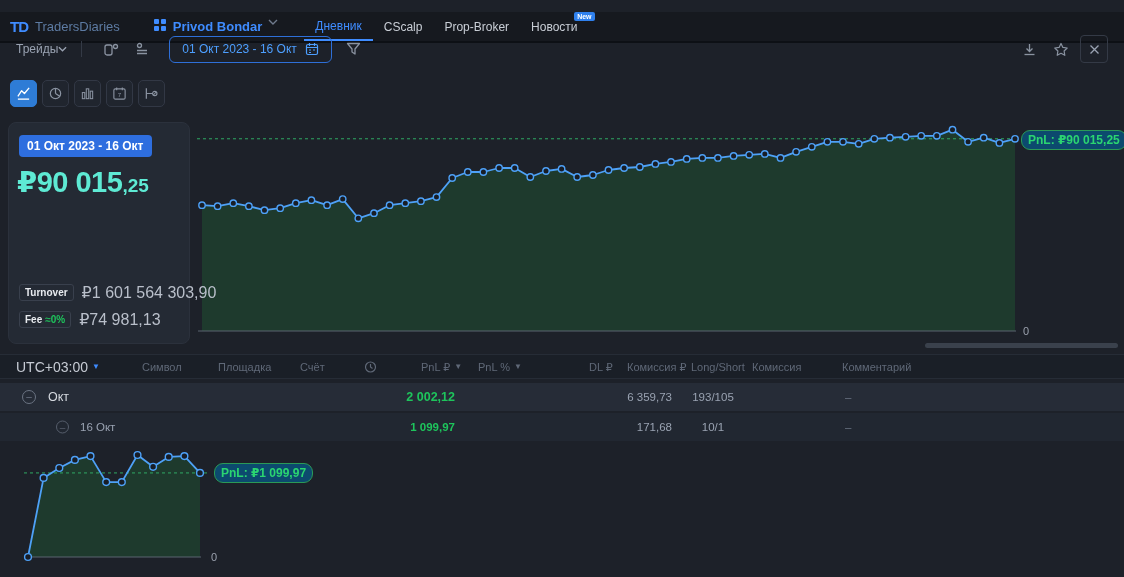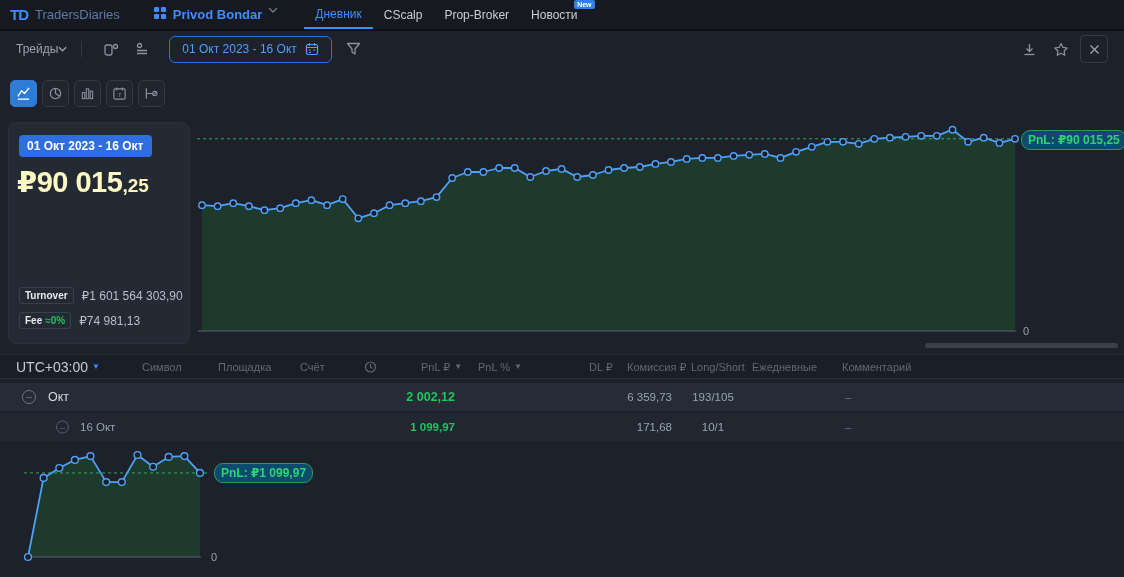--- a/index.html
+++ b/index.html
@@ -4,21 +4,21 @@
 <style>
   *{margin:0;padding:0;box-sizing:border-box}
   body{background:#0f1218;font-family:"Liberation Sans","DejaVu Sans",sans-serif;-webkit-font-smoothing:antialiased}
   .app{position:relative;width:1124px;height:577px;background:#1d2129;overflow:hidden}
   svg.icon{display:block}
 
   
   #chart-layer{position:absolute;left:0;top:0;z-index:1}
 
   
-  .topbar{position:absolute;left:0;top:0;width:100%;height:31px;background:#16191f;border-bottom:2px solid #0d1015;display:flex;align-items:center;padding:0 10px;z-index:6}
+  .topbar{position:absolute;left:0;top:12px;width:100%;height:31px;background:#16191f;border-bottom:2px solid #0d1015;display:flex;align-items:center;padding:0 10px;z-index:6}
   .logo-mark{color:#3f8cff;font-weight:bold;font-size:15px;letter-spacing:-1px}
   .logo-text{color:#5d7ba3;font-size:13px;margin-left:7px}
   .workspace{display:flex;align-items:flex-start;margin-left:34px;cursor:pointer}
   .grid-ic{display:grid;grid-template-columns:5px 5px;grid-gap:2px;margin-right:7px}
   .grid-ic i{width:5px;height:5px;background:#3f8cff;border-radius:1px}
   .workspace-name{color:#3f8cff;font-weight:bold;font-size:13px}
   .chev{margin-left:6px}
   .tabs{display:flex;height:29px;margin-left:26px}
   .tab{position:relative;display:flex;align-items:center;height:100%;padding:12px 11px;color:#c9ced6;font-size:12px;cursor:pointer}
   .tab.active{color:#3f8cff;border-bottom:2px solid #3f8cff}
@@ -38,28 +38,28 @@
   .close-btn{width:28px;height:28px;border:1px solid #343a46;border-radius:4px;color:#9aa3b2;font-size:14px;display:flex;align-items:center;justify-content:center;cursor:pointer;background:transparent}
 
   
   .chart-tabs{position:absolute;left:10px;top:80px;display:flex;gap:5px;z-index:6}
   .ct-btn{width:27px;height:27px;border-radius:5px;background:#20252e;border:1px solid #323845;display:flex;align-items:center;justify-content:center;color:#8a93a1;cursor:pointer}
   .ct-btn.active{background:#2e7cd6;border-color:#2e7cd6;color:#fff}
 
   
   .summary-card{position:absolute;left:8px;top:122px;width:182px;height:222px;background:#242a34;border:1px solid #2b313c;border-radius:8px;z-index:5}
   .period-badge{position:absolute;left:10px;top:12px;background:#2e6edf;color:#fff;font-size:12px;font-weight:bold;padding:4px 8px;border-radius:4px;white-space:nowrap}
-  .big-pnl{position:absolute;left:8px;top:42px;color:#fef9c3;font-weight:bold;white-space:nowrap}
+  .big-pnl{position:absolute;left:8px;top:42px;color:#5eead4;font-weight:bold;white-space:nowrap}
   .big-pnl .whole{font-size:29px;letter-spacing:-0.5px}
   .big-pnl .cents{font-size:19px}
   .card-stats{position:absolute;left:10px;bottom:14px;right:6px;display:flex;flex-direction:column;gap:8px}
   .stat-row{display:flex;align-items:center;gap:8px}
   .stat-badge{border:1px solid #39404d;border-radius:3px;padding:2px 5px;color:#e8ebef;font-size:10px;font-weight:bold;white-space:nowrap}
   .stat-badge .pct{color:#1ec45c;margin-left:3px}
-  .stat-val{color:#b9bfca;font-size:12px;white-space:nowrap}
+  .stat-val{color:#b9bfca;font-size:16px;white-space:nowrap}
 
   
   .pnl-badge{position:absolute;border:1px solid #2a9a57;border-radius:9px;background:#0c4a6e;color:#2bd571;font-size:12px;font-weight:bold;padding:2px 6px;white-space:nowrap;z-index:5}
   .pnl-badge.main{left:1021px;top:130px}
   .pnl-badge.mini{left:214px;top:463px}
 
   
   .hscroll{position:absolute;left:925px;top:343px;width:193px;height:5px;border-radius:3px;background:#3a414c;z-index:5;cursor:pointer}
 
   
@@ -331,21 +331,21 @@
         <span>PnL ₽</span>
         <span class="caret gray">▼</span>
       </span>
     <span class="th" style="left:478px">
         <span>PnL %</span>
         <span class="caret gray">▼</span>
       </span>
     <span class="th plain" style="left:589px">DL ₽</span>
     <span class="th plain" style="left:627px">Комиссия ₽</span>
     <span class="th plain" style="left:691px">Long/Short</span>
-    <span class="th plain" style="left:752px">Ежедневные</span>
+    <span class="th plain" style="left:752px">Комиссия</span>
     <span class="th plain" style="left:842px">Комментарий</span>
   </div>
 
   <div class="trow r1">
     <span class="cell collapse-ic" style="left:22px">–</span>
     <span class="cell grp-label" style="left:48px">Окт</span>
     <span class="cell pnl-val" style="left:355px;width:100px">2 002,12</span>
     <span class="cell num-val" style="left:572px;width:100px">6 359,73</span>
     <span class="cell num-val ctr" style="left:663px;width:100px">193/105</span>
     <span class="cell dash-val" style="left:845px">–</span>

